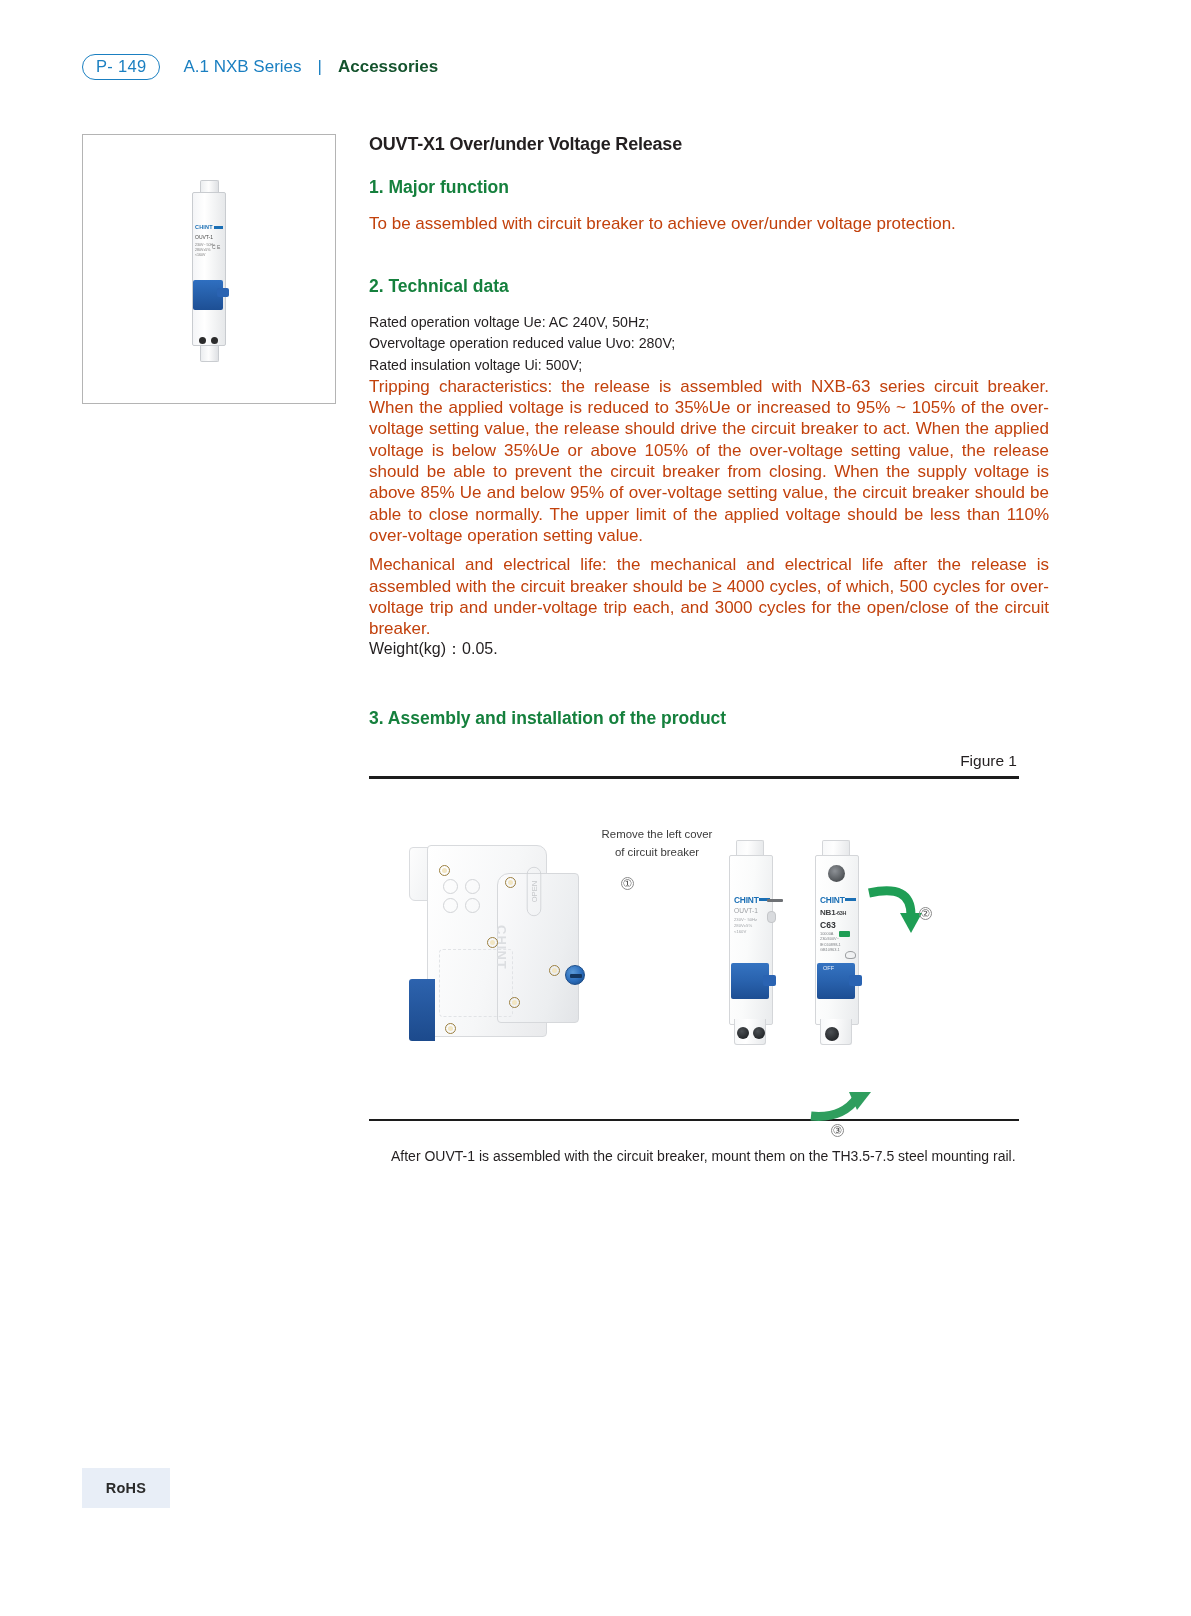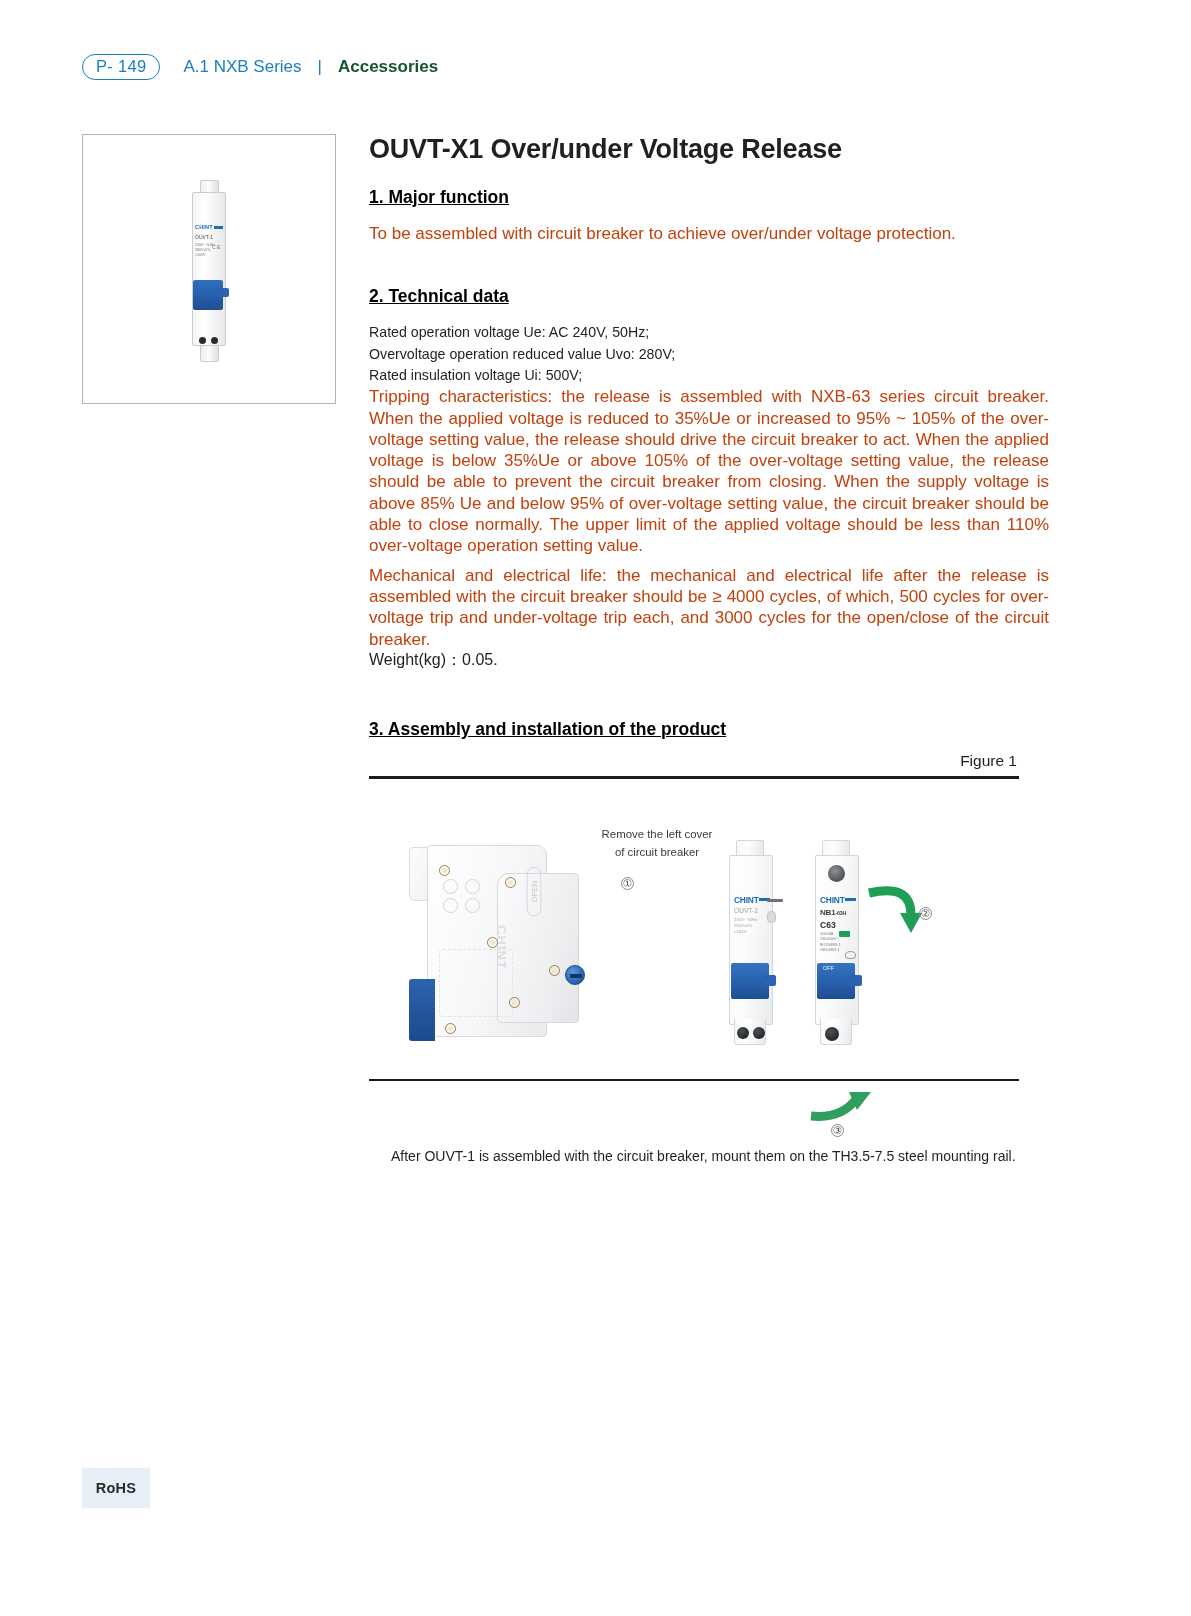--- a/index.html
+++ b/index.html
@@ -158,33 +158,32 @@
 
   
   .content {
     position: absolute;
     left: 369px;
     top: 134px;
     width: 680px;
   }
   h1.title {
     margin: 0;
-    font-size: 27px;
+    font-size: 18px;
     font-weight: bold;
     letter-spacing: -.2px;
     color: #231f20;
     line-height: 1.15;
   }
   h2.sect {
-    color: #000000;
+    color: #15803d;
     font-size: 17.5px;
     font-weight: bold;
     margin: 22px 0 0 0;
     line-height: 1.2;
-    text-decoration: underline;
   }
   h2.sect.s2 { margin-top: 42px; }
   h2.sect.s3 { margin-top: 48px; }
 
   p.body {
     font-size: 17px;
     line-height: 21.3px;
     margin: 15px 0 0 0;
     color: #c2410c;
   }
@@ -212,21 +211,21 @@
     color: #231f20;
     padding-right: 2px;
   }
   .rule {
     height: 2.6px;
     background: #1c1c1c;
     margin-top: 6px;
   }
   .fig-stage {
     position: relative;
-    height: 300px;
+    height: 340px;
   }
   .fig-caption {
     position: absolute;
     left: 198px;
     top: 46px;
     width: 180px;
     text-align: center;
     font-size: 11.4px;
     line-height: 18px;
     color: #3b3b3b;
@@ -519,21 +518,21 @@
     width: 640px;
     font-size: 14px;
     color: #231f20;
   }
 
   
   .rohs {
     position: absolute;
     left: 82px;
     bottom: 108px;
-    width: 68px;
+    width: 88px;
     height: 40px;
     background: #e8eef7;
     display: flex;
     align-items: center;
     justify-content: center;
     font-size: 14.5px;
     font-weight: bold;
     color: #2a2a2a;
     letter-spacing: .2px;
   }

